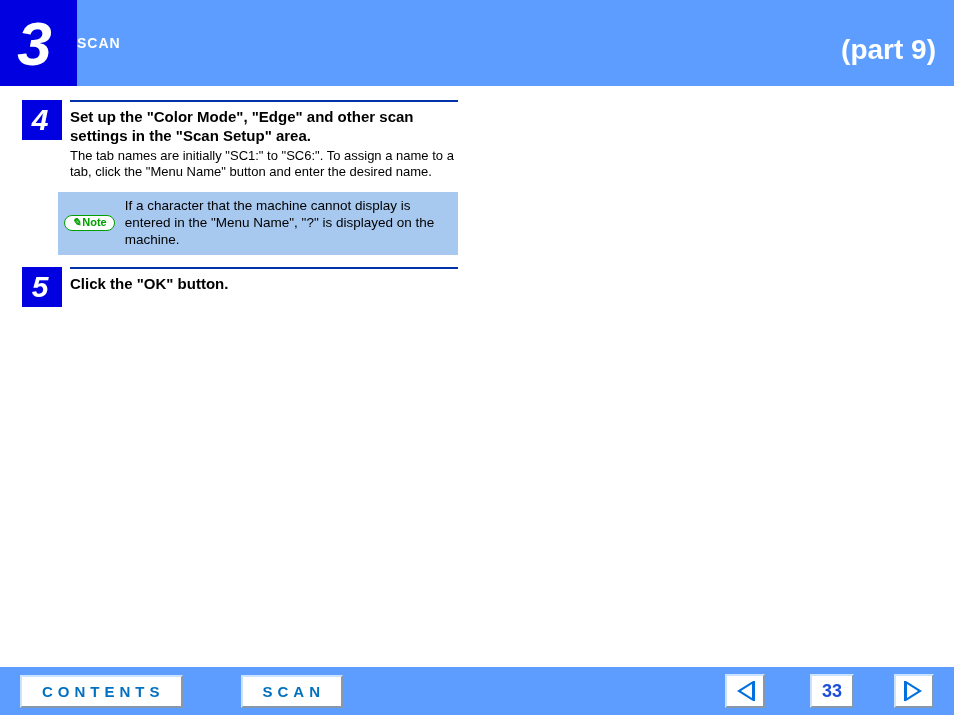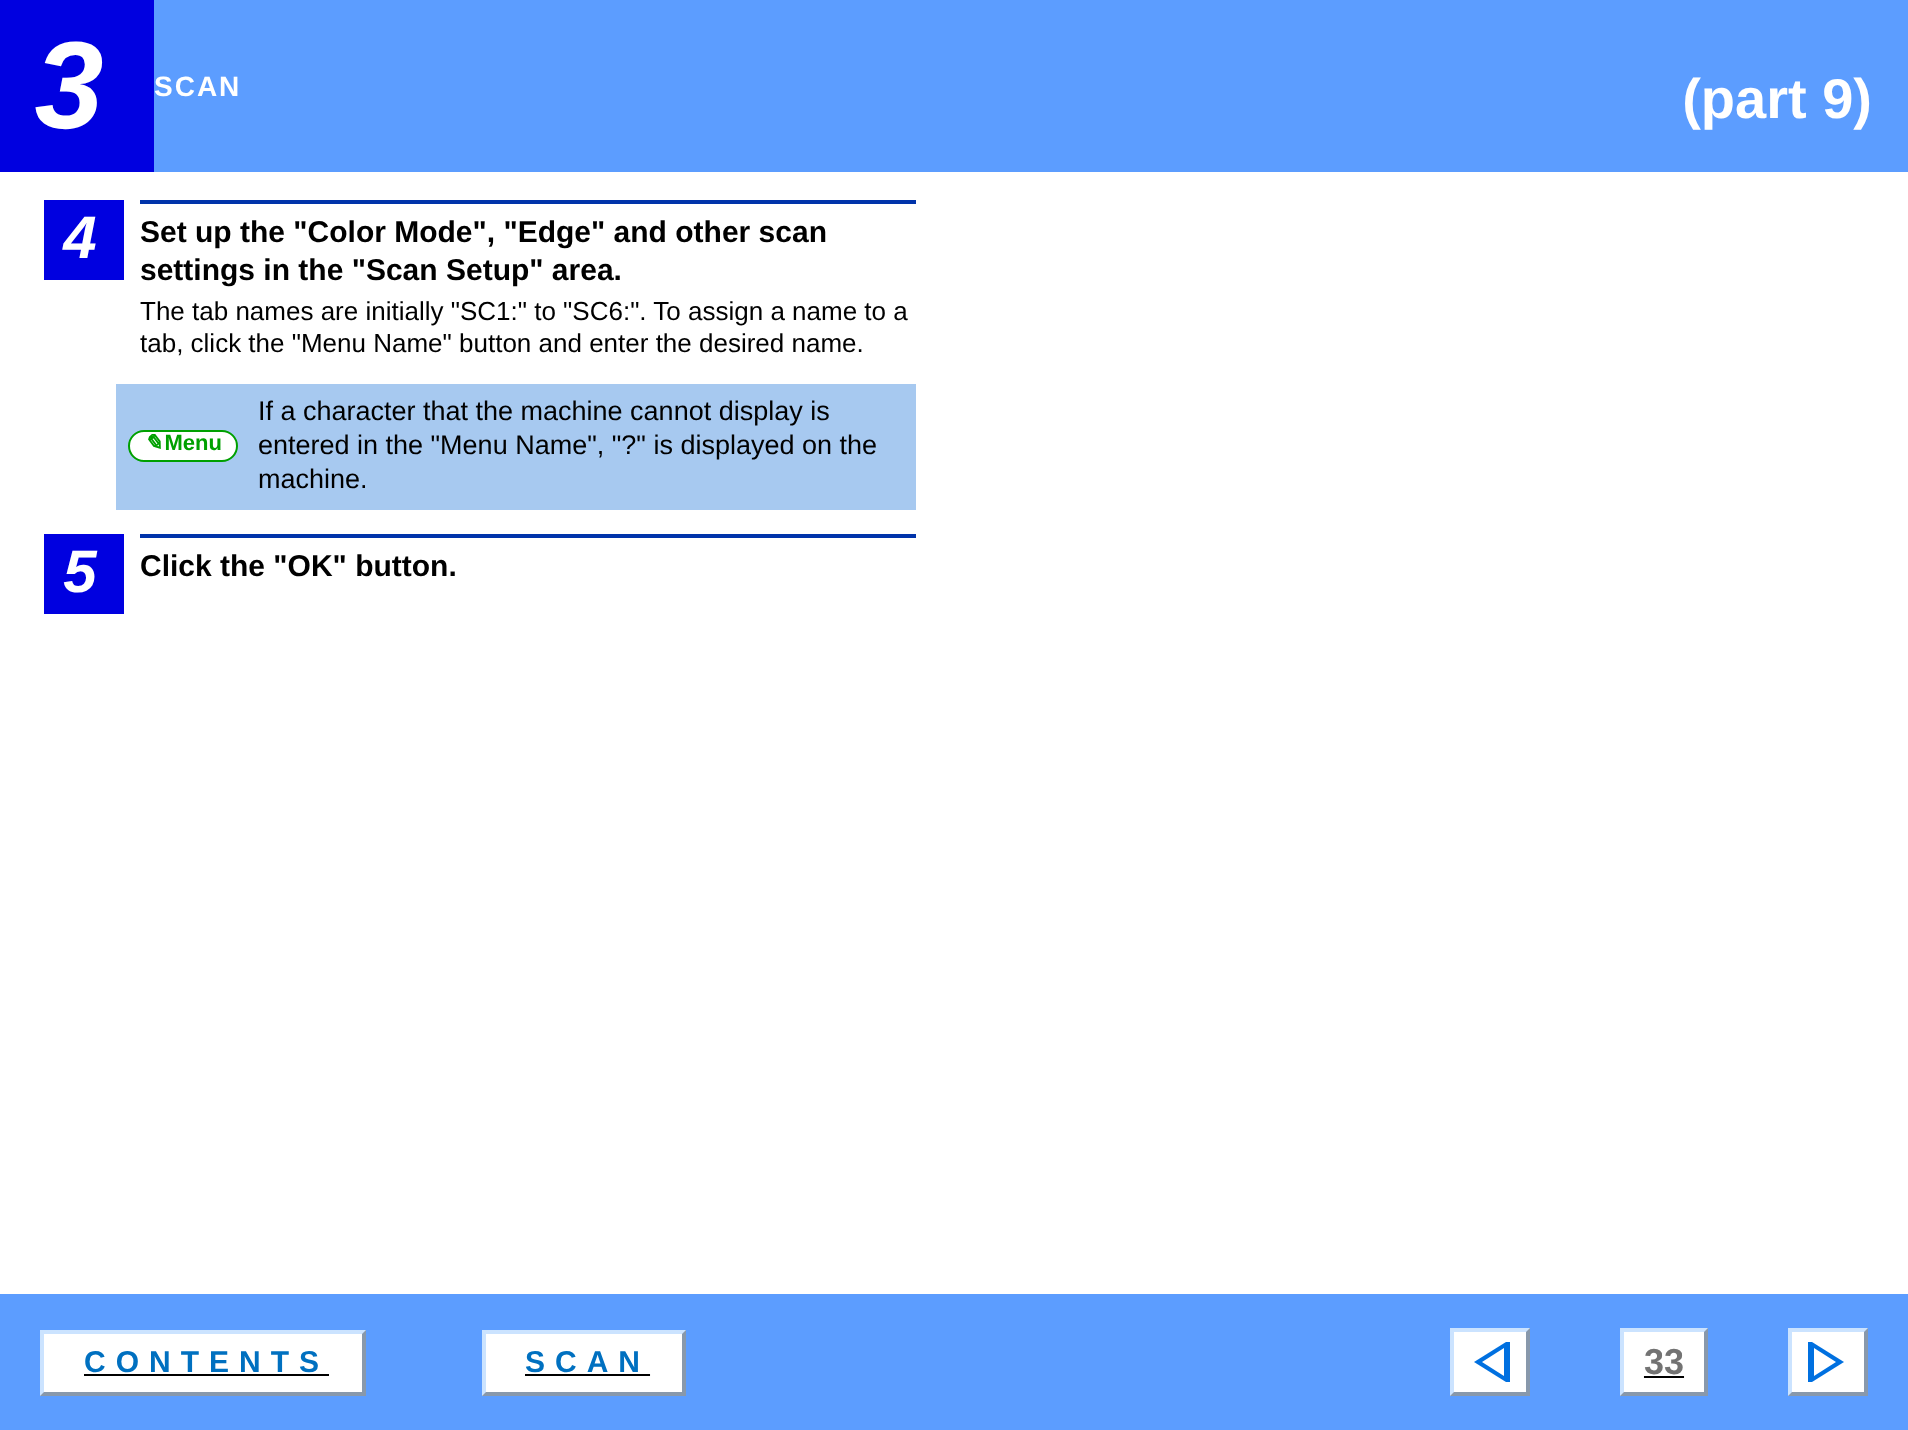--- a/index.html
+++ b/index.html
@@ -128,26 +128,25 @@
   .note-pill .pencil {
     font-style: italic;
     margin-right: 1px;
   }
 
   .footer {
     position: absolute;
     left: 0;
     bottom: 0;
     width: 954px;
-    height: 68px;
+    height: 48px;
     background: #5c9dff;
     display: flex;
     align-items: center;
     padding: 13px 20px;
-    text-decoration: underline;
   }
   .foot-btn {
     background: #ffffff;
     color: #0070c0;
     font-weight: bold;
     font-size: 15px;
     letter-spacing: 5px;
     padding: 6px 16px 6px 20px;
     border: 2px outset #cbe3ff;
     margin-right: 58px;
@@ -160,21 +159,21 @@
     height: 34px;
     border: 2px outset #cbe3ff;
     display: flex;
     align-items: center;
     justify-content: center;
     cursor: pointer;
     margin-left: 40px;
   }
   .page-num {
     background: #ffffff;
-    color: #737373;
+    color: #1d4ed8;
     font-weight: bold;
     font-size: 18px;
     width: 44px;
     height: 34px;
     border: 2px outset #cbe3ff;
     display: flex;
     align-items: center;
     justify-content: center;
     margin-left: 45px;
   }
@@ -219,21 +218,21 @@
     <div class="step-num">4</div>
     <div class="step-body">
       <div class="step-title">Set up the "Color Mode", "Edge" and other scan settings in the "Scan Setup" area.</div>
       <div class="step-sub">The tab names are initially "SC1:" to "SC6:". To assign a name to a tab, click the "Menu Name" button and enter the desired name.</div>
     </div>
   </div>
 
   <div class="note-box">
     <span class="note-pill">
         <span class="pencil">✎</span>
-        <span>Menu</span>
+        <span>Note</span>
       </span>
     <span>If a character that the machine cannot display is entered in the "Menu Name", "?" is displayed on the machine.</span>
   </div>
 
   <div class="step">
     <div class="step-num">5</div>
     <div class="step-body">
       <div class="step-title">Click the "OK" button.</div>
     </div>
   </div>

